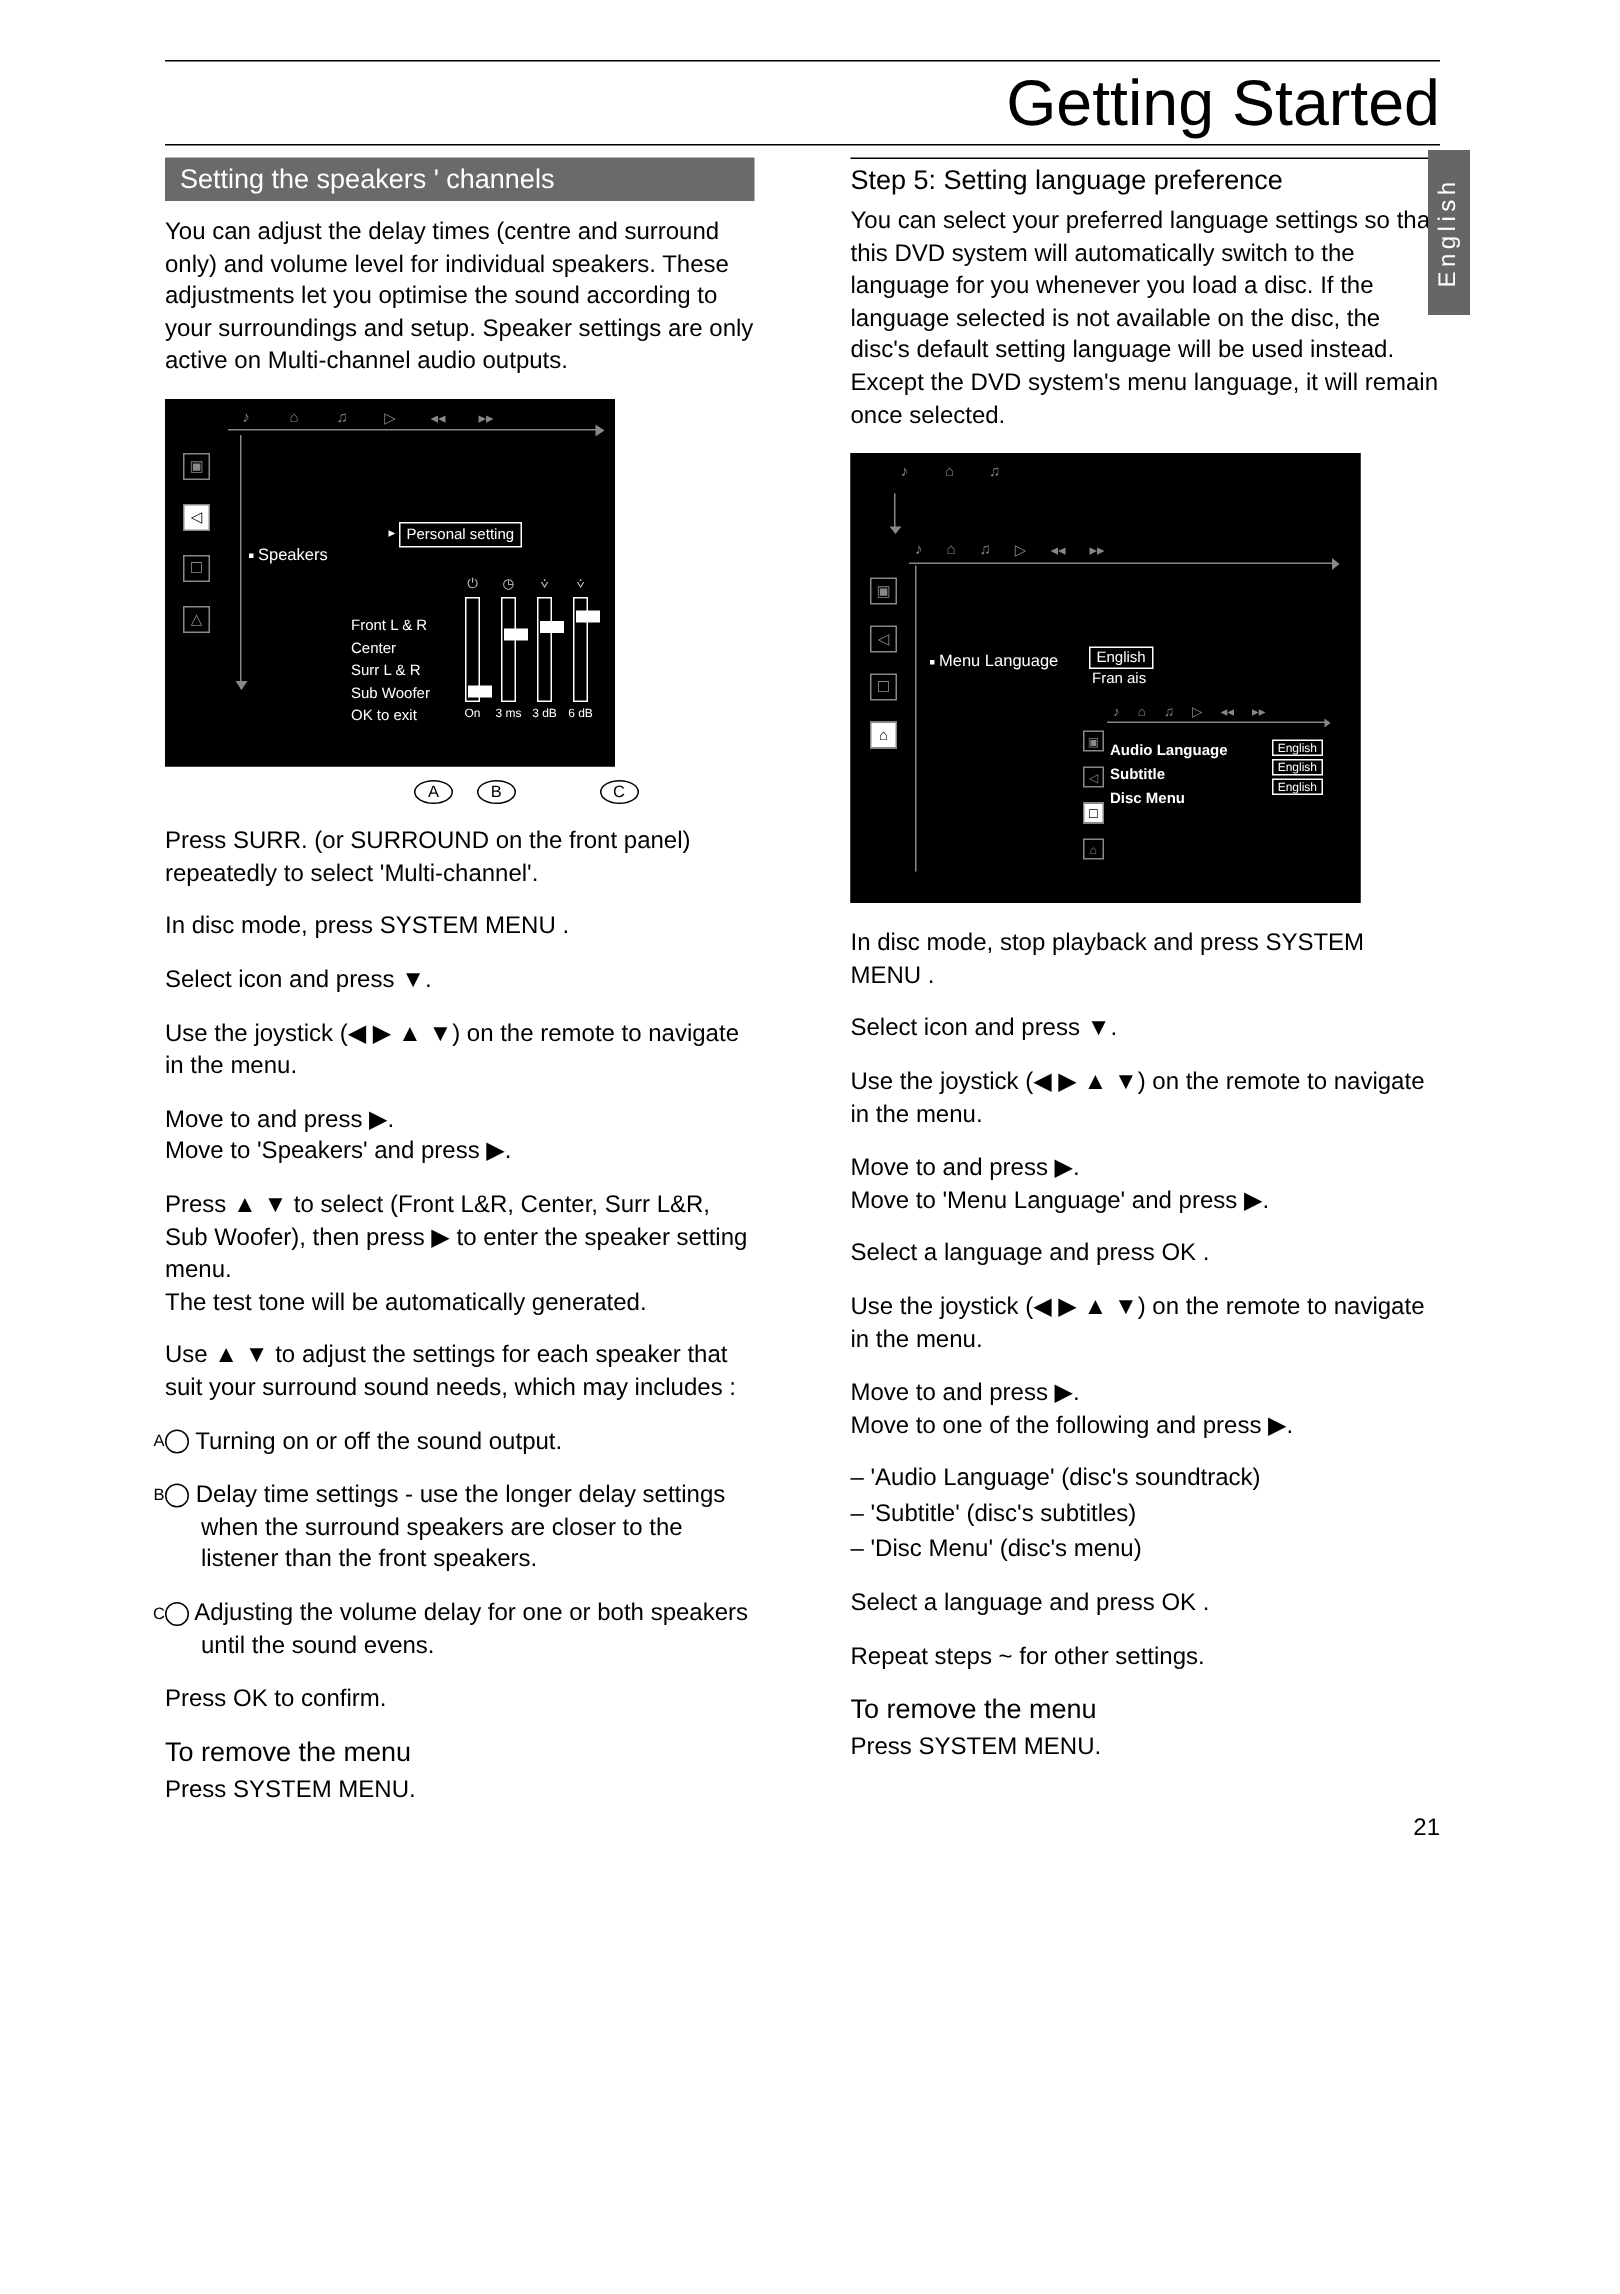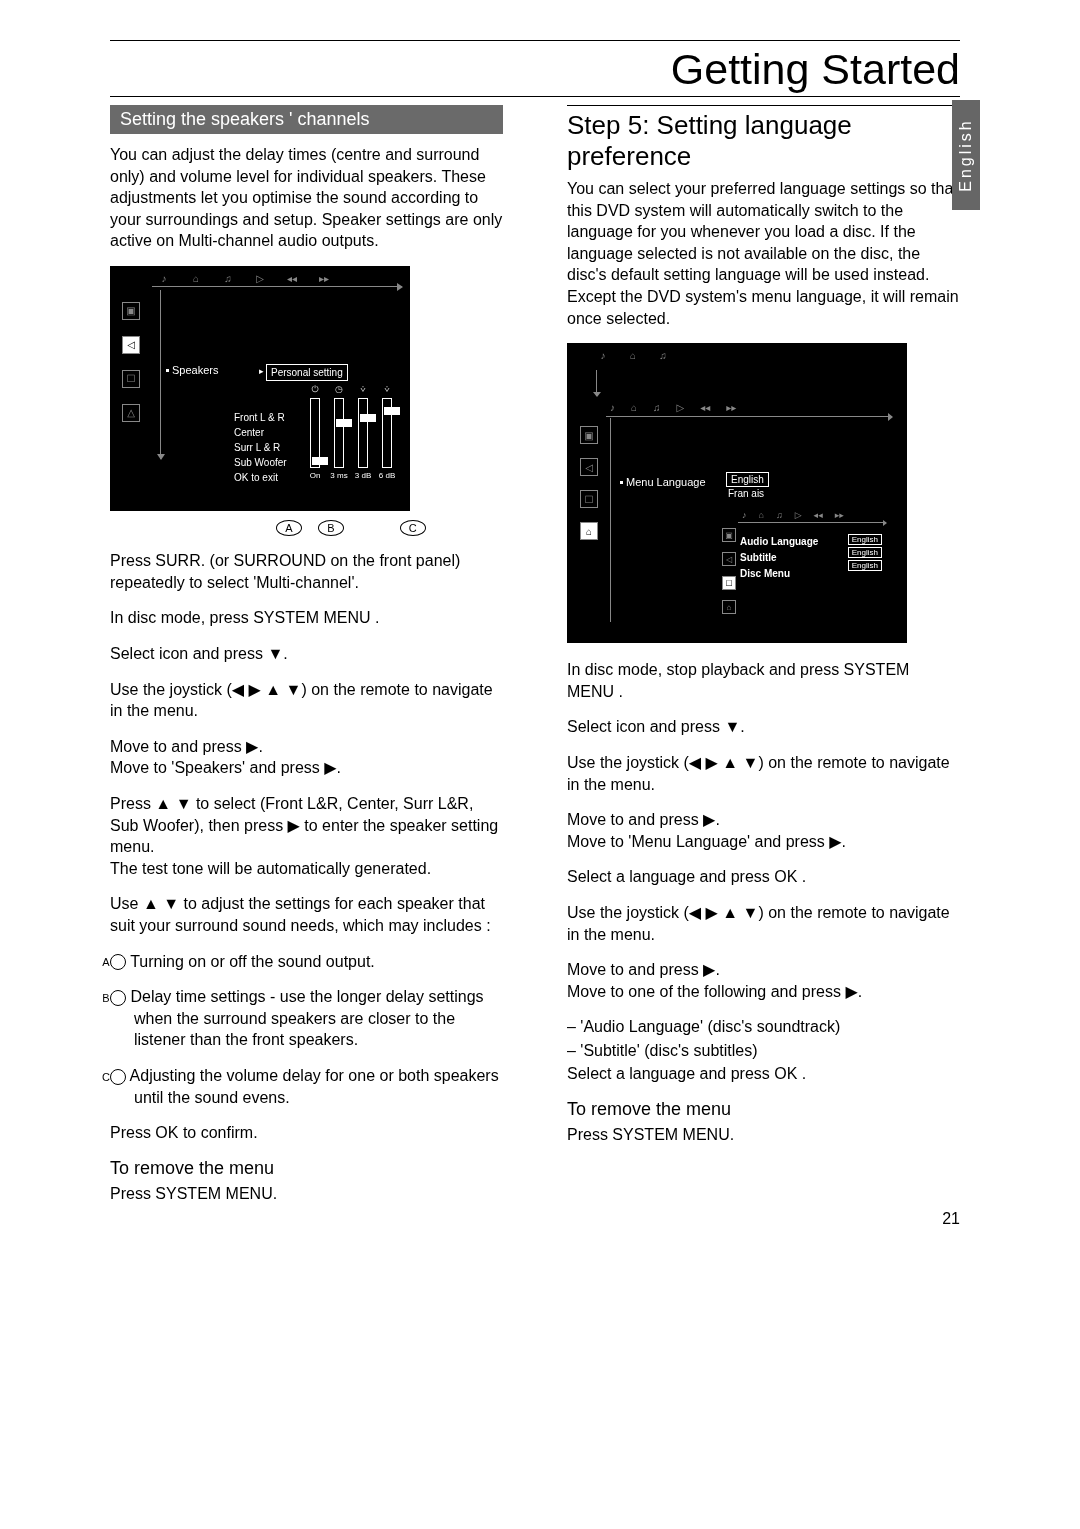--- a/index.html
+++ b/index.html
@@ -55,21 +55,21 @@
     flex: 1;
   }
   .sec-bar {
     background: #6a6a6a;
     color: #fff;
     padding: 4px 10px;
     font-size: 18px;
     margin-bottom: 10px;
   }
   .step-head {
-    font-size: 26px;
+    font-size: 18px;
     font-weight: 300;
     margin-bottom: 6px;
     border-top: 1px solid #000;
     padding-top: 4px;
   }
   p.body {
     font-size: 16px;
     line-height: 1.35;
     margin-bottom: 14px;
   }
@@ -166,21 +166,21 @@
     font-size: 11px;
   }
   .speakers-label::before {
     content: "";
     width: 3px; height: 3px; background:#fff;
     position:absolute; left:-6px; top:5px;
   }
   .personal-box {
     position: absolute;
     left: 154px;
-    top: 96px;
+    top: 80px;
     border: 1px solid #fff;
     padding: 2px 4px;
     font-size: 10px;
   }
   .personal-box::before {
     content:"▸"; color:#fff; position:absolute; left:-8px; top:1px; font-size:9px;
   }
   .spk-rows {
     position: absolute;
     left: 122px;
@@ -494,21 +494,23 @@
         <span>Move to 'Menu Language' and press ▶.</span>
       </p>
       <p class="step">Select a language and press OK .</p>
       <p class="step">Use the joystick (◀ ▶ ▲ ▼) on the remote to navigate in the menu.</p>
       <p class="step">
         <span>Move to        and press ▶.</span><br>
         <span>Move to one of the following and press ▶.</span>
       </p>
       <p class="step" style="margin-bottom:2px;">–   'Audio Language' (disc's soundtrack)</p>
       <p class="step" style="margin-bottom:2px;">–   'Subtitle' (disc's subtitles)</p>
+      <p class="step">–   'Disc Menu' (disc's menu)</p>
       <p class="step">Select a language and press OK .</p>
+      <p class="step">Repeat steps       ~       for other settings.</p>
 
       <div class="subhead">To remove the menu</div>
       <p class="step">Press SYSTEM MENU.</p>
     </div>
   </div>
 
   <div class="page-num">21</div>
 </div>
 
 </body></html>

